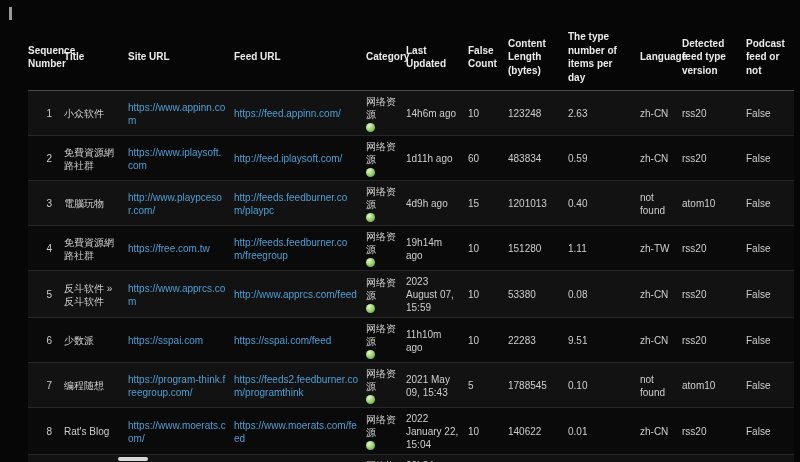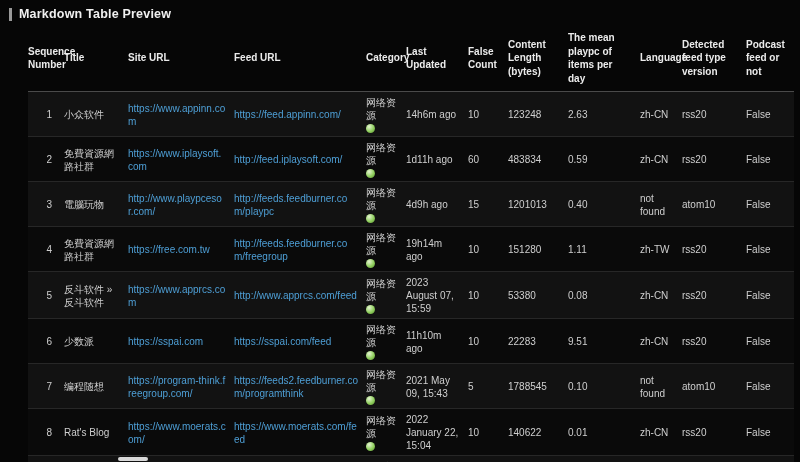--- a/index.html
+++ b/index.html
@@ -33,21 +33,20 @@
   .hscroll-thumb{
     position:absolute;left:118px;bottom:1px;width:30px;height:4px;
     background:#d9d9d9;border-radius:2px;
   }
 </style>
 </head>
 <body>
 
 <div class="preview-title">
   <span class="bar"></span>
-  <span class="txt">Markdown Table Preview</span>
 </div>
 
 <table>
   <colgroup>
     <col style="width:36px">
       <col style="width:64px">
       <col style="width:106px">
       <col style="width:132px">
     <col style="width:40px">
       <col style="width:62px">
@@ -61,21 +60,21 @@
   <thead>
     <tr>
       <th class="num">Sequence Number</th>
       <th>Title</th>
       <th>Site URL</th>
       <th>Feed URL</th>
       <th>Category</th>
       <th>Last Updated</th>
       <th>False Count</th>
       <th>Content Length (bytes)</th>
-      <th>The mean playpc of items per day</th>
+      <th>The type number of items per day</th>
       <th>Language</th>
       <th>Detected feed type version</th>
       <th>Podcast feed or not</th>
     </tr>
   </thead>
   <tbody>
       <tr>
     <td class="num">1</td>
     <td>小众软件</td>
     <td><a href="#">https://www.appinn.com</a></td>

